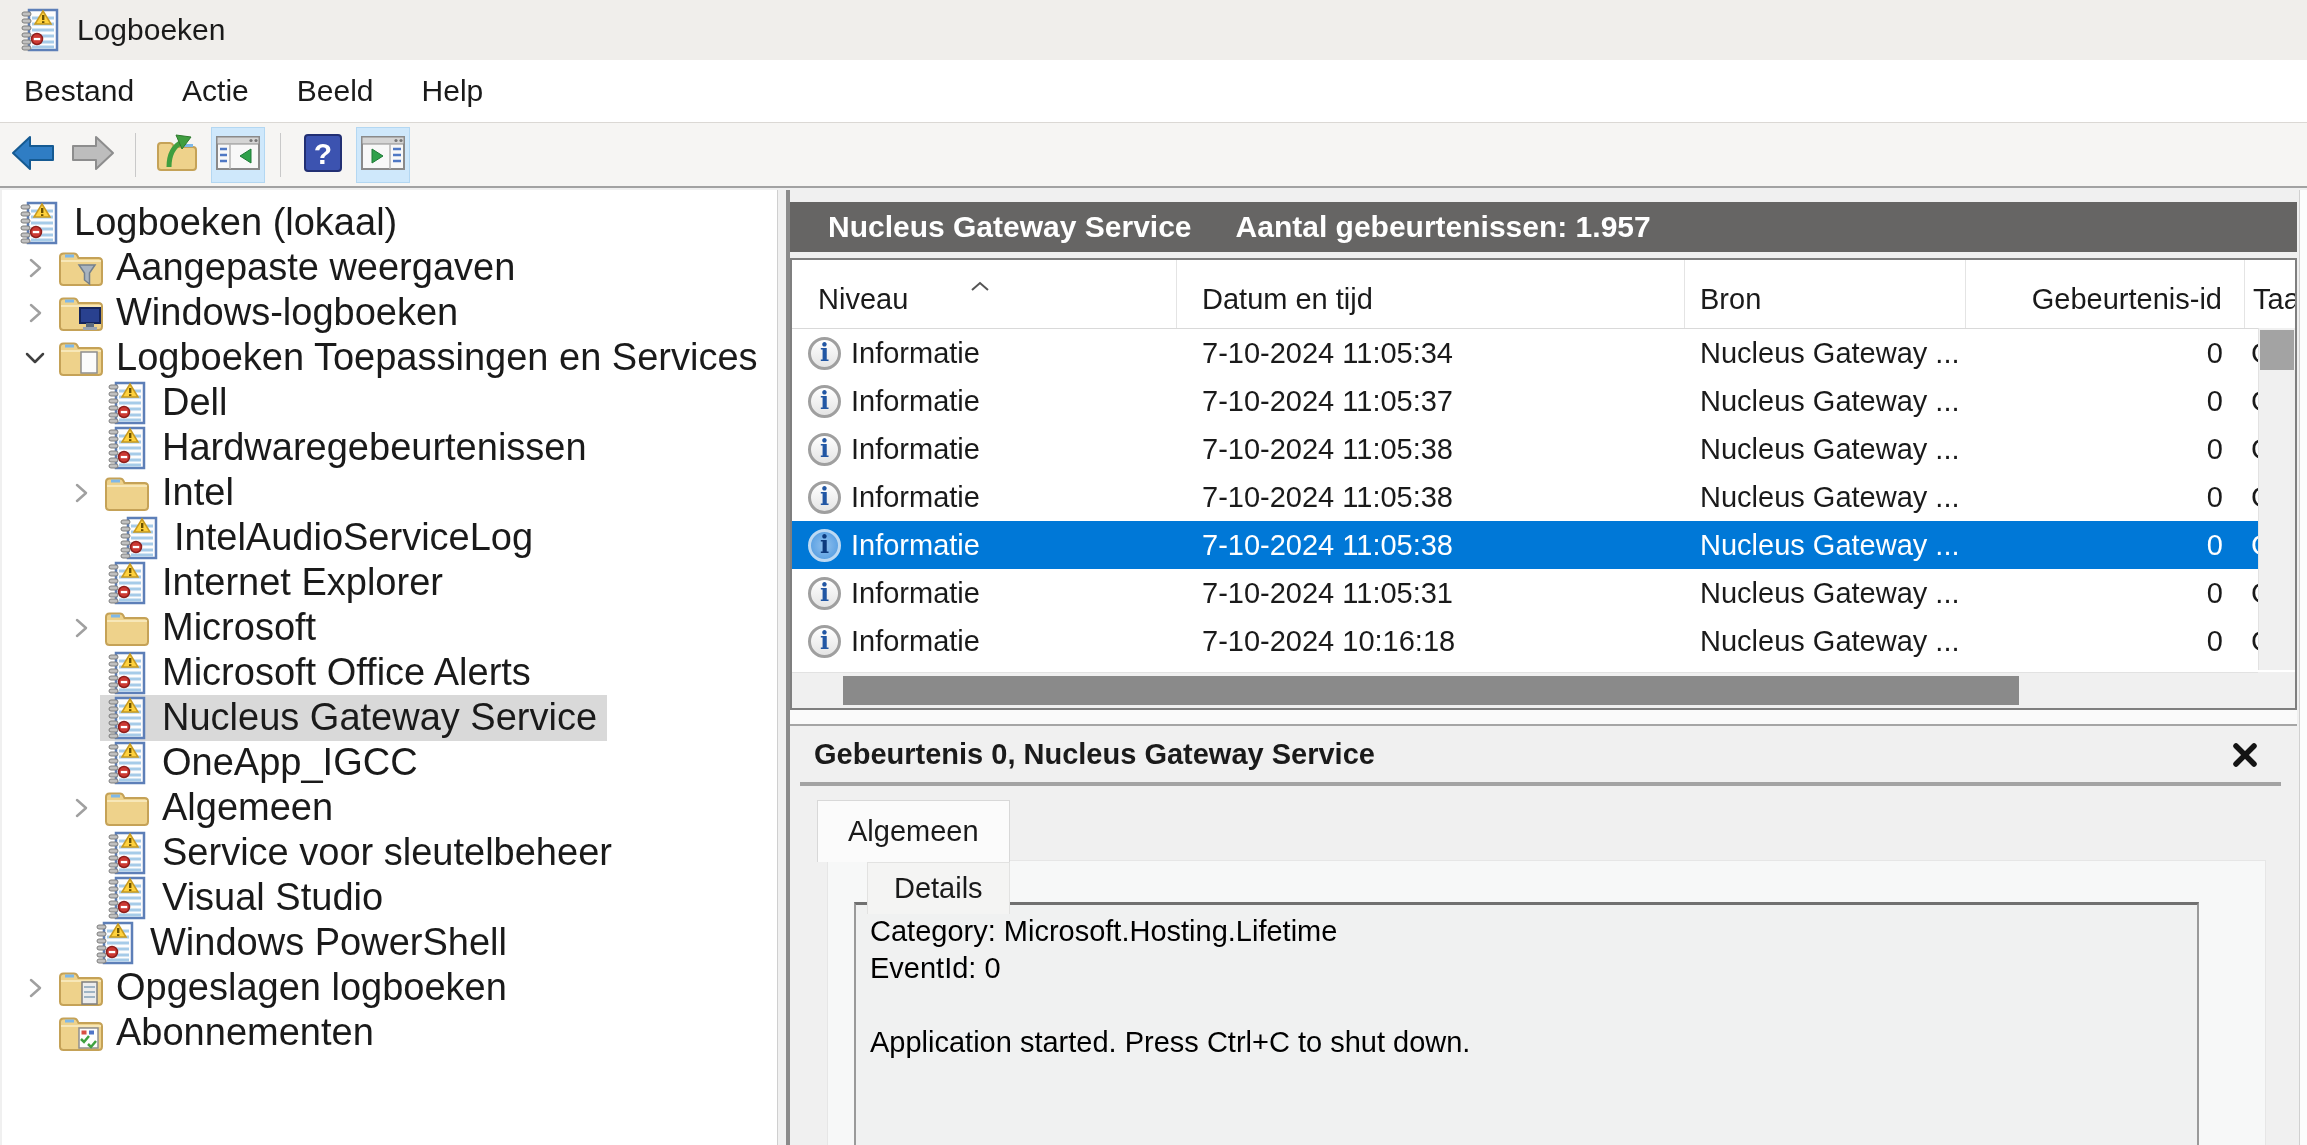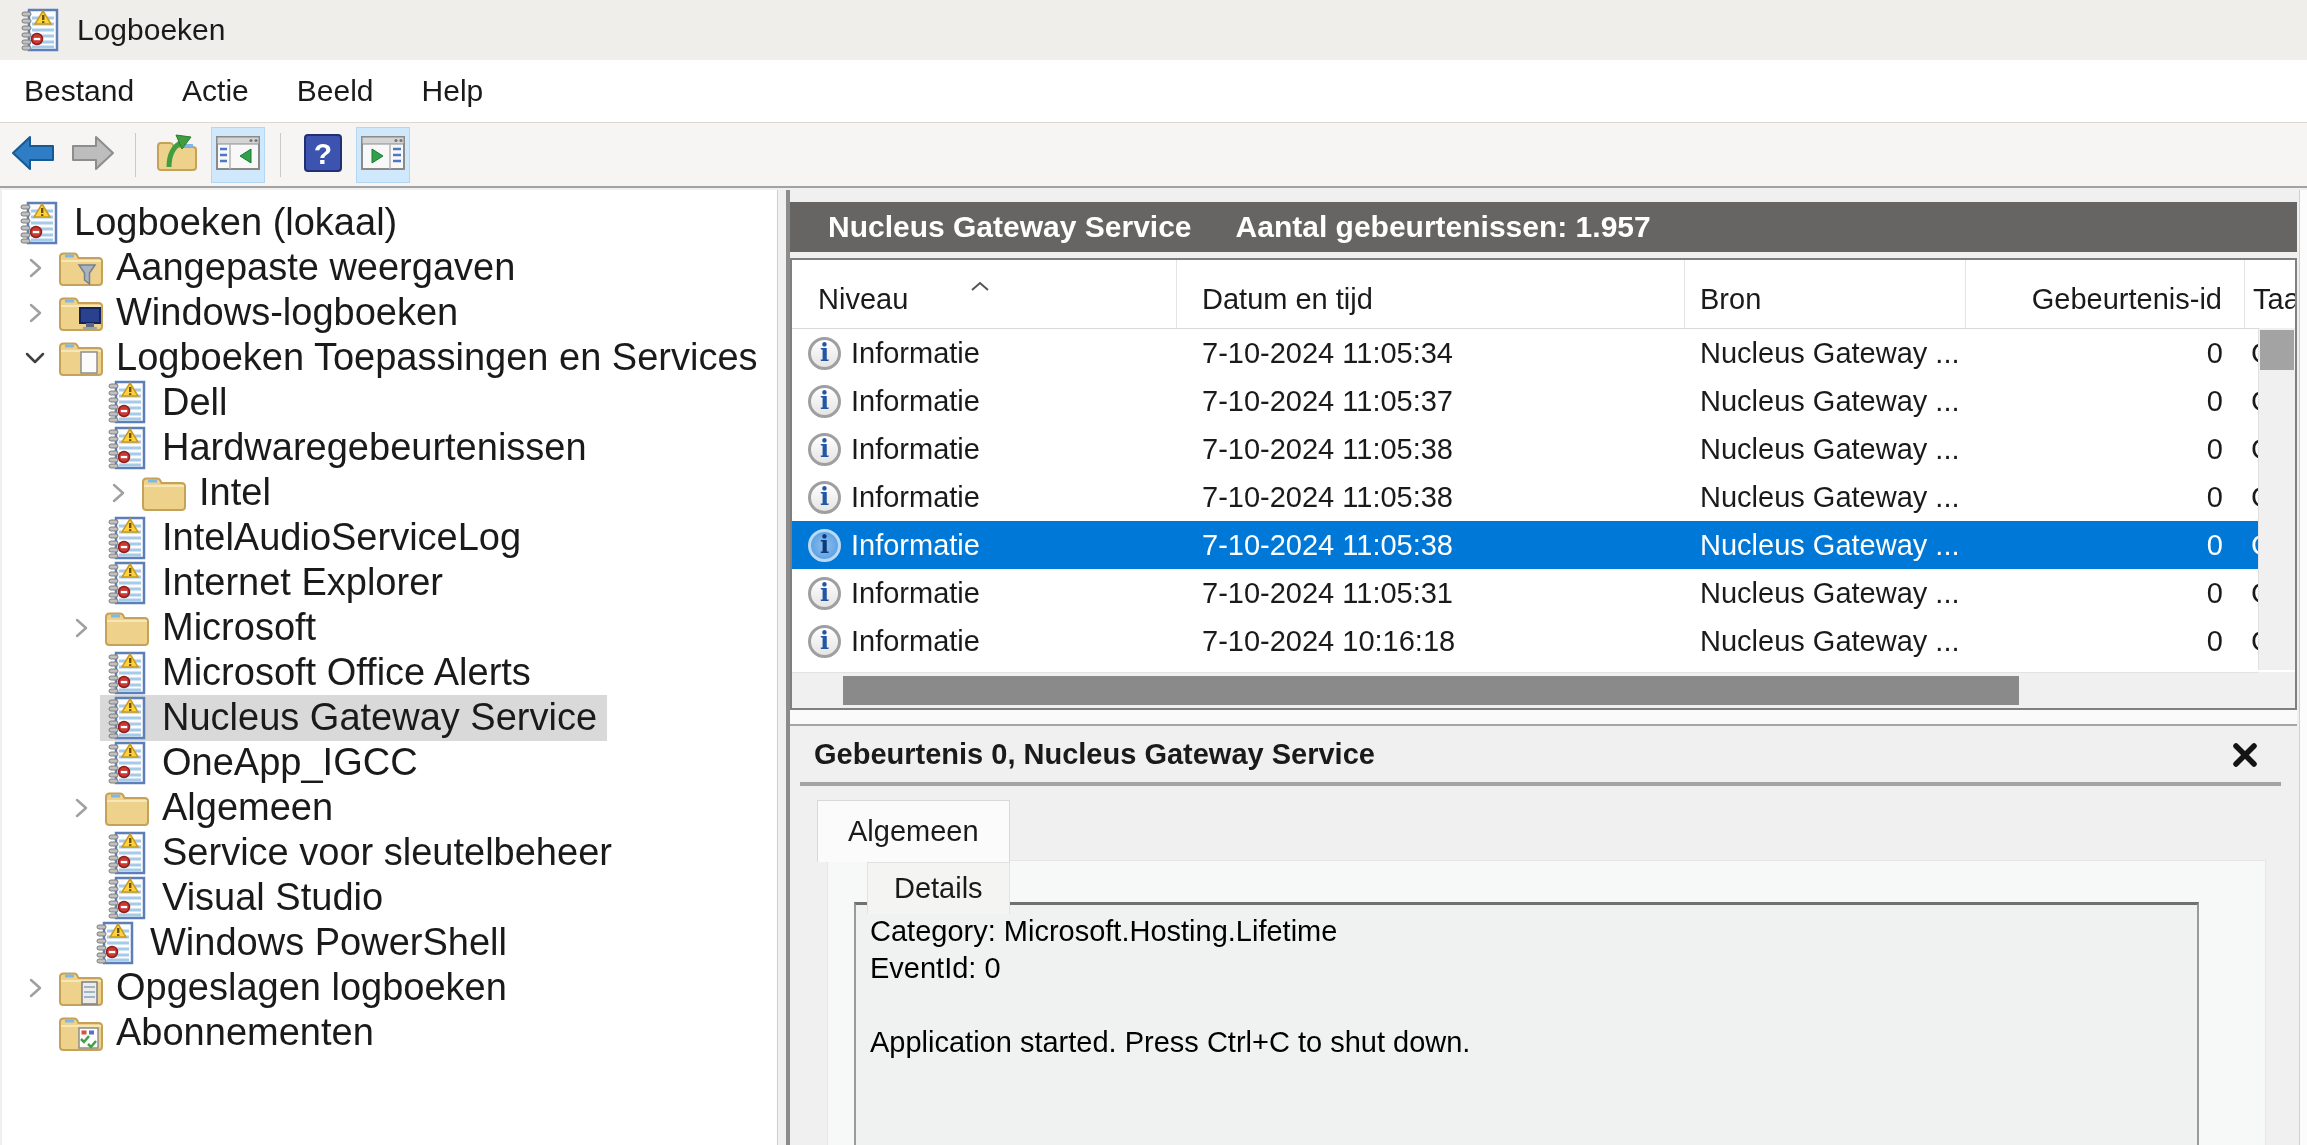--- a/index.html
+++ b/index.html
@@ -264,21 +264,21 @@
           <svg width="46" height="40" viewBox="0 0 46 40">
             <path d="M2 9 Q2 5.5 5.5 5.5 L16 5.5 Q18.5 5.5 19.5 8 L20.5 10 L40.5 10 Q44 10 44 13.5 L44 33.5 Q44 37 40.5 37 L5.5 37 Q2 37 2 33.5 Z" fill="#eed28b" stroke="#c5a257" stroke-width="2"></path>
             <path d="M3 13 L43 13" stroke="#f7e7b8" stroke-width="2"></path>
             <rect x="7" y="6.5" width="9" height="3" fill="#7fb8e8"></rect>
             <rect x="23" y="14" width="16" height="21" fill="#fbfbfb" stroke="#8f8f8f" stroke-width="1.5"></rect>
           </svg>
         </span>
         <span>Logboeken Toepassingen en Services</span>
       </span>
     </div>
-    <div class="tree-row" style="padding-left: 60px; align-items: flex-end;">
+    <div class="tree-row" style="padding-left: 60px;">
       <span class="chev"></span>
       <span class="tree-box">
         <span class="ticon">
           <svg width="40" height="44" viewBox="0 0 40 44">
             <rect x="9" y="2" width="28" height="40" fill="#fdfdfd" stroke="#5d7fb8" stroke-width="2.5"></rect>
             <g stroke="#a6cbe8" stroke-width="3">
               <line x1="12" y1="10" x2="34" y2="10"></line>
               <line x1="12" y1="16" x2="34" y2="16"></line>
               <line x1="12" y1="22" x2="34" y2="22"></line>
               <line x1="12" y1="28" x2="34" y2="28"></line>
@@ -328,38 +328,38 @@
             <path d="M23 3 L31 16 L15 16 Z" fill="#ffd23e" stroke="#c89a1f" stroke-width="1.5"></path>
             <rect x="22" y="7" width="2.4" height="5" fill="#6b5200"></rect>
             <rect x="22" y="13.2" width="2.4" height="1.8" fill="#6b5200"></rect>
             <circle cx="17" cy="31" r="5.5" fill="#cd3a34" stroke="#8f1f1c" stroke-width="1.5"></circle>
             <rect x="13.8" y="29.9" width="6.4" height="2.3" fill="#fff"></rect>
           </svg>
         </span>
         <span>Hardwaregebeurtenissen</span>
       </span>
     </div>
-    <div class="tree-row" style="padding-left: 60px; margin-left: 37px;">
+    <div class="tree-row" style="padding-left: 60px;">
       <span class="chev">
         <svg width="18" height="28" viewBox="0 0 18 28">
           <path d="M5 6 L14 14 L5 22" stroke="#a0a0a0" stroke-width="2.5" fill="none" stroke-linecap="round" stroke-linejoin="round"></path>
         </svg>
       </span>
       <span class="tree-box">
         <span class="ticon">
           <svg width="46" height="40" viewBox="0 0 46 40">
             <path d="M2 9 Q2 5.5 5.5 5.5 L16 5.5 Q18.5 5.5 19.5 8 L20.5 10 L40.5 10 Q44 10 44 13.5 L44 33.5 Q44 37 40.5 37 L5.5 37 Q2 37 2 33.5 Z" fill="#eed28b" stroke="#c5a257" stroke-width="2"></path>
             <path d="M3 13 L43 13" stroke="#f7e7b8" stroke-width="2"></path>
             <rect x="7" y="6.5" width="9" height="3" fill="#7fb8e8"></rect>
           </svg>
         </span>
         <span>Intel</span>
       </span>
     </div>
-    <div class="tree-row" style="padding-left: 60px;">
+    <div class="tree-row" style="padding-left: 40px; margin-left: 32px;">
       <span class="chev"></span>
       <span class="tree-box">
         <span class="ticon">
           <svg width="40" height="44" viewBox="0 0 40 44">
             <rect x="9" y="2" width="28" height="40" fill="#fdfdfd" stroke="#5d7fb8" stroke-width="2.5"></rect>
             <g stroke="#a6cbe8" stroke-width="3">
               <line x1="12" y1="10" x2="34" y2="10"></line>
               <line x1="12" y1="16" x2="34" y2="16"></line>
               <line x1="12" y1="22" x2="34" y2="22"></line>
               <line x1="12" y1="28" x2="34" y2="28"></line>

